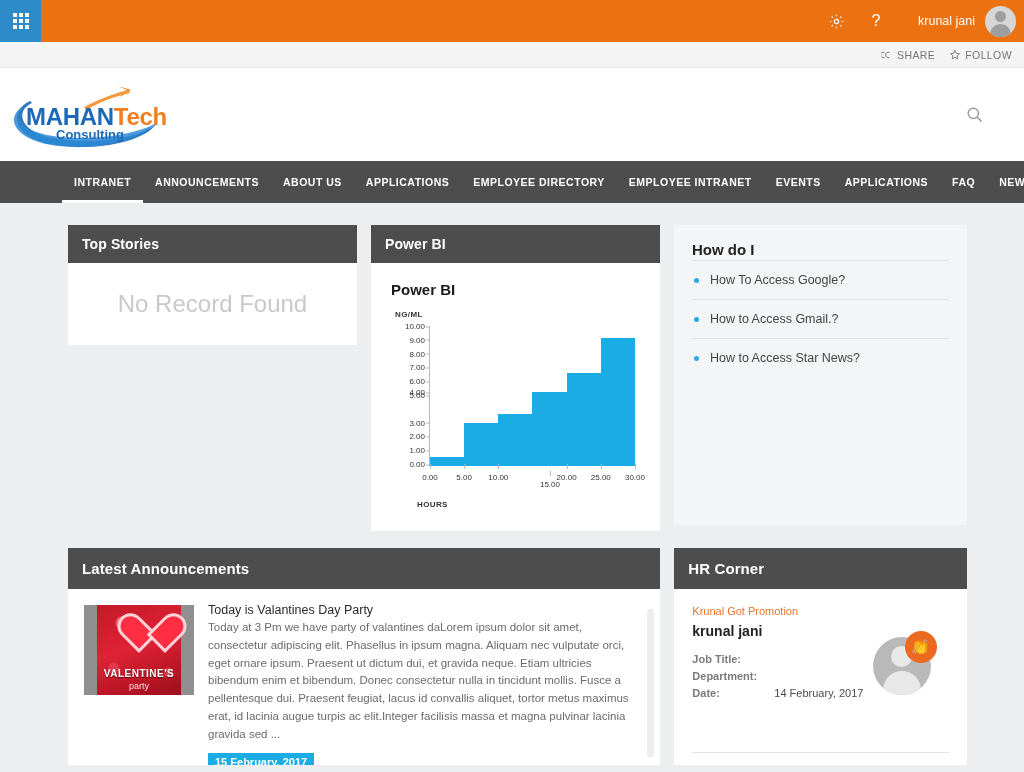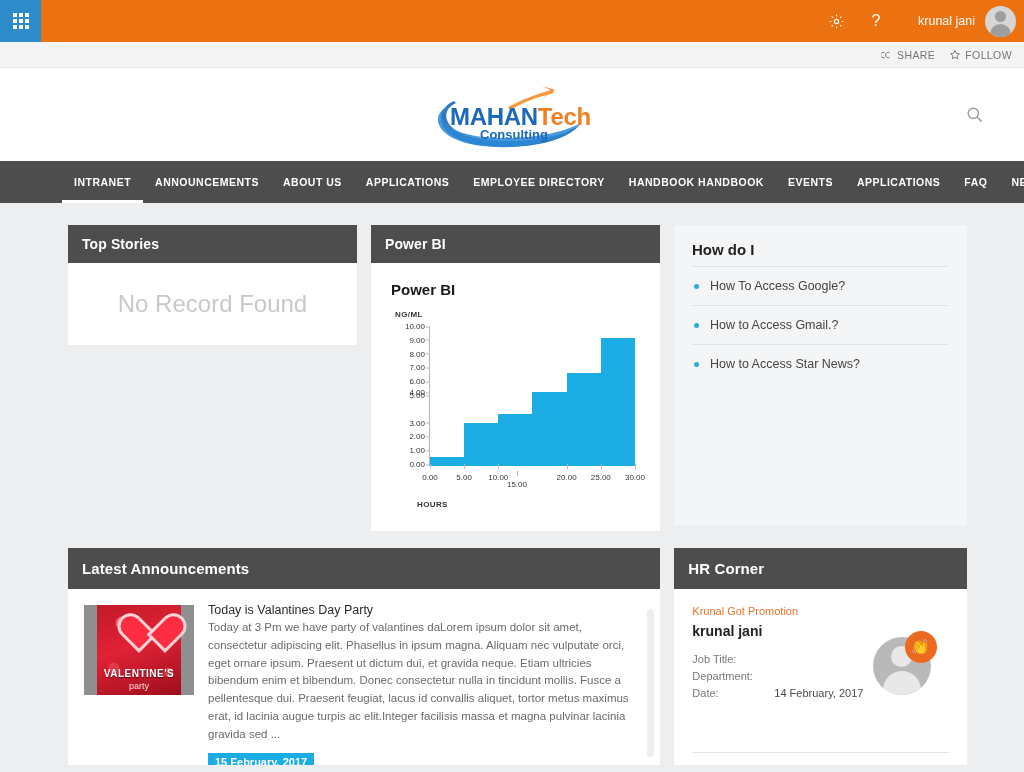--- a/index.html
+++ b/index.html
@@ -74,21 +74,21 @@
   }
   .cmdbar-item {
     display: flex; align-items: center; gap: 4px;
     color: #767676; font-size: 10.5px; letter-spacing: .4px;
     margin-left: 14px; cursor: pointer;
   }
 
   
   .logo-band {
     height: 93px; background: #fff;
-    display: flex; align-items: center; justify-content: center;
+    display: flex; align-items: center; justify-content: flex-start;
     position: relative;
   }
   .logo { position: relative; width: 176px; height: 76px; }
   .logo svg { position: absolute; left: 0; top: 0; }
   .logo-word {
     position: absolute; left: 26px; top: 26px;
     font-size: 24px; font-weight: bold; letter-spacing: -.3px;
     font-family: "Liberation Sans", sans-serif;
   }
   .logo-mahan { color: #1b69b8; }
@@ -177,21 +177,21 @@
   .xtick:before {
     content: ""; position: absolute; left: 50%; top: -9px;
     width: 1px; height: 5px; background: #b8b8b8;
   }
 
   
   .howdoi {
     background: #f4f5f6; padding: 16px 18px 20px 18px;
     min-height: 300px;
   }
-  .howdoi-title { font-size: 15px; font-weight: bold; color: #222; margin-bottom: 8px; }
+  .howdoi-title { font-size: 15px; font-weight: bold; color: #222; margin-bottom: 2px; }
   .howdoi-item {
     display: flex; align-items: center; gap: 11px;
     padding: 12px 2px; border-top: 1px solid #e1e3e5;
     font-size: 12.5px; color: #444; cursor: pointer;
   }
   .bullet { width: 5px; height: 5px; border-radius: 50%; background: #2aaae0; flex: 0 0 auto; }
 
   
   .row-bottom { display: flex; gap: 14px; margin-top: 17px; align-items: flex-start; }
   .col-ann { width: 595px; }
@@ -249,21 +249,21 @@
   .ann-scroll {
     position: absolute; right: 6px; top: 20px; bottom: 8px;
     width: 7px; background: #eceef0; border-radius: 4px;
   }
 
   
   .hr-body { background: #fff; padding: 16px 18px 0 18px; height: 176px; position: relative; }
   .hr-title { font-size: 11px; color: #e8752a; margin-bottom: 6px; }
   .hr-name { font-size: 14px; font-weight: bold; color: #222; margin-bottom: 14px; }
   .hr-row { display: flex; font-size: 11px; color: #7a7a7a; margin-bottom: 5px; }
-  .hr-lbl { width: 82px; flex: 0 0 auto; }
+  .hr-lbl { width: 82px; flex: 0 0 auto; font-weight: bold; }
   .hr-val { color: #4c4c4c; }
   .hr-avatar {
     position: absolute; right: 36px; top: 48px;
     width: 58px; height: 58px; border-radius: 50%;
     background: #b9b9b9; overflow: hidden;
   }
   .hr-avatar:before {
     content: ""; position: absolute; width: 21px; height: 21px;
     border-radius: 50%; background: #e8e8e8; left: 18px; top: 9px;
   }
@@ -359,21 +359,21 @@
   <div class="nav-item">
       <span>ABOUT US</span>
     </div>
   <div class="nav-item">
       <span>APPLICATIONS</span>
     </div>
   <div class="nav-item">
       <span>EMPLOYEE DIRECTORY</span>
     </div>
   <div class="nav-item">
-      <span>HANDBOOK HANDBOOK</span>
+      <span>EMPLOYEE INTRANET</span>
     </div>
   <div class="nav-item">
       <span>EVENTS</span>
     </div>
   <div class="nav-item">
       <span>APPLICATIONS</span>
     </div>
   <div class="nav-item">
       <span>FAQ</span>
     </div>
@@ -412,21 +412,21 @@
               <div class="ytick" style="top: 66px; text-align: right;">4.00</div>
               <div class="ytick" style="top: 69px;">5.00</div>
               <div class="ytick" style="top: 55.2px;">6.00</div>
               <div class="ytick" style="top: 41.4px;">7.00</div>
               <div class="ytick" style="top: 27.6px;">8.00</div>
               <div class="ytick" style="top: 13.8px;">9.00</div>
               <div class="ytick" style="top: 0px;">10.00</div>
               <div class="xtick" style="left: 0px;">0.00</div>
               <div class="xtick" style="left: 34.1667px;">5.00</div>
               <div class="xtick" style="left: 68.3333px;">10.00</div>
-              <div class="xtick" style="left: 87px; margin-top: 16px;">15.00</div>
+              <div class="xtick" style="left: 120px; margin-top: 16px;">15.00</div>
               <div class="xtick" style="left: 136.667px;">20.00</div>
               <div class="xtick" style="left: 170.833px;">25.00</div>
               <div class="xtick" style="left: 205px;">30.00</div>
             </div>
           <div class="x-unit">HOURS</div>
         </div>
       </div>
     </div>
 
     <div class="col-right howdoi">

